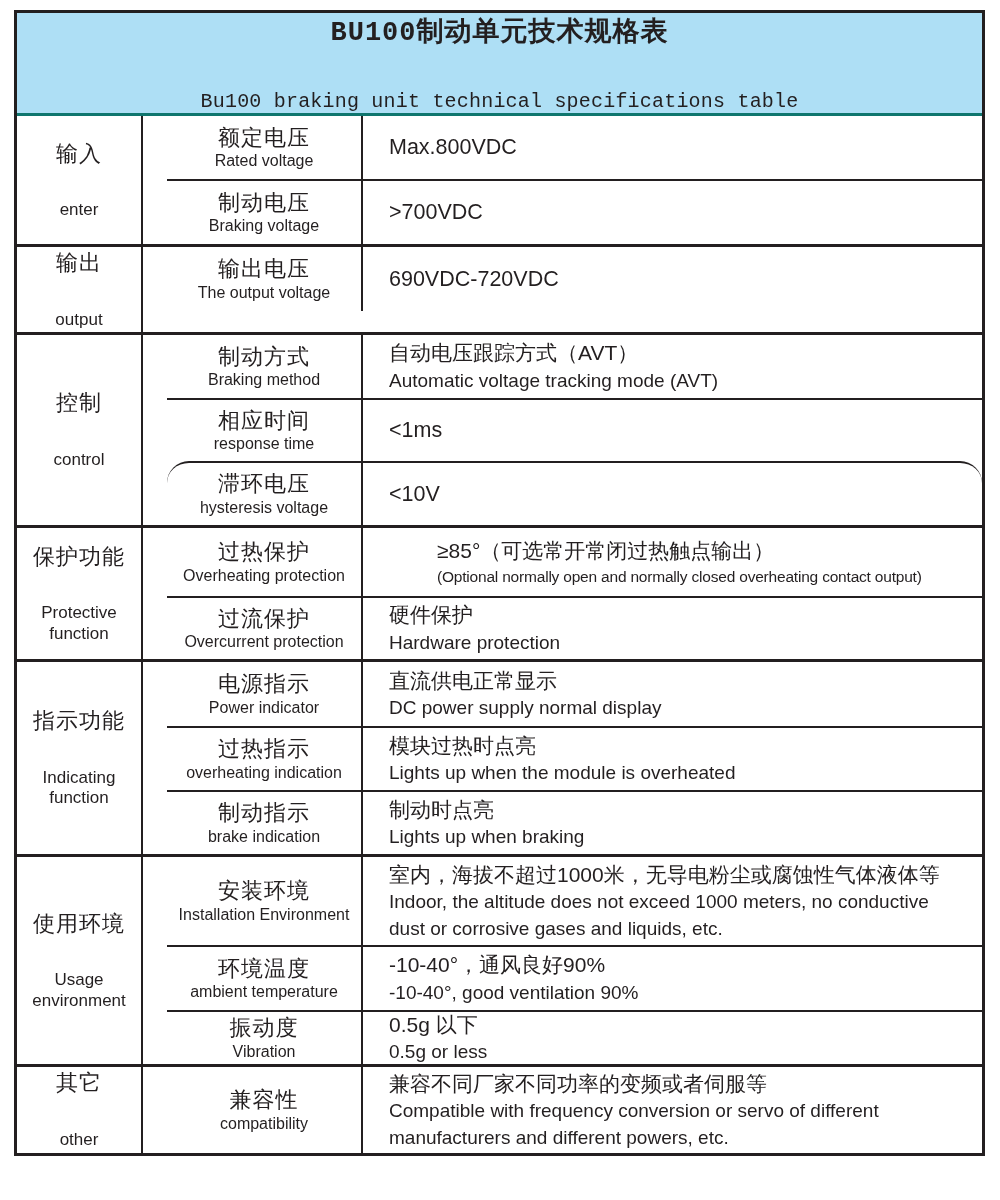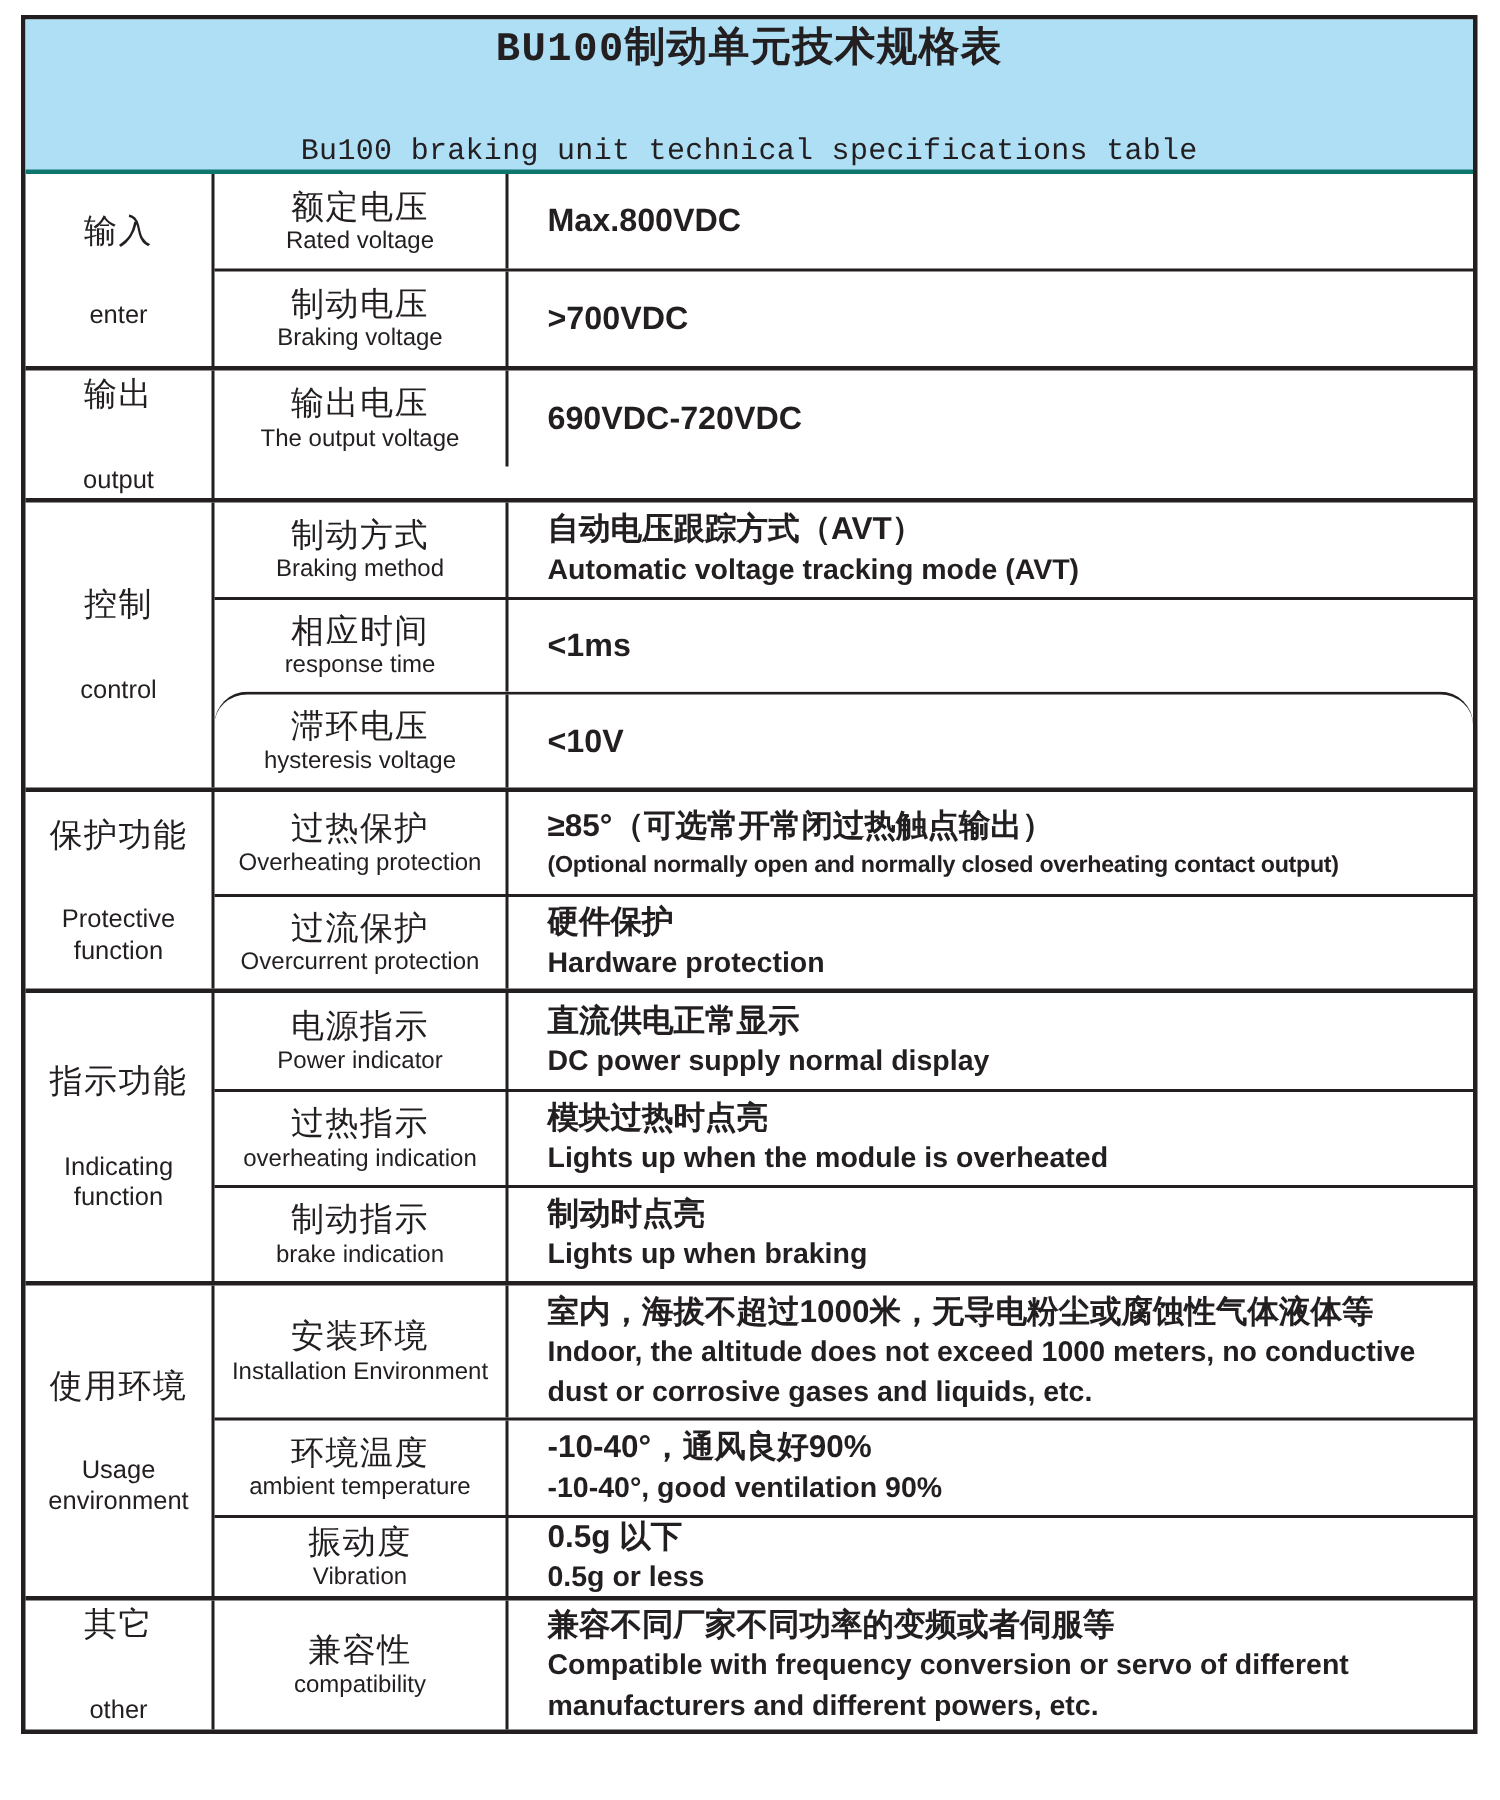--- a/index.html
+++ b/index.html
@@ -37,38 +37,37 @@
     width: 126px; flex: 0 0 126px;
     border-right: 2px solid #231f20;
     display: flex; flex-direction: column;
     align-items: center; justify-content: center;
     text-align: center;
     padding: 2px 1px;
     gap: 33px;
   }
   .cat-zh { font-size: 22px; letter-spacing: 1px; line-height: 1.25; }
   .cat-en { font-size: 17px; line-height: 1.2; }
-  .rows { flex: 1; display: flex; flex-direction: column; }
+  .rows { flex: 1; display: flex; flex-direction: column; margin-left: 24px; }
   .row { display: flex; }
   .row + .row { border-top: 2px solid #231f20; }
   .param-cell {
     width: 196px; flex: 0 0 196px;
     border-right: 2px solid #231f20;
     display: flex; flex-direction: column;
     align-items: center; justify-content: center;
     text-align: center;
     padding: 2px 2px;
   }
   .param-zh { font-size: 22px; letter-spacing: 1px; line-height: 1.25; }
   .param-en { font-size: 16px; line-height: 1.25; white-space: nowrap; }
   .value-cell {
     flex: 1;
     display: flex; flex-direction: column; justify-content: center;
     padding: 4px 14px 4px 26px;
-    font-weight: bold;
   }
   .vline { line-height: 1.4; }
   .vline.zh { font-size: 21px; }
   .vline.en { font-size: 19px; }
   .vline.xs { font-size: 15.5px; white-space: nowrap; letter-spacing: -0.2px; }
   .value-cell.single .vline { font-size: 21.5px; }
 </style>
 </head>
 <body>
 
@@ -156,21 +155,21 @@
             </div>
           </div>
         </div>
       </div>
       <div class="group">
         <div class="cat-cell">
           <div class="cat-zh">保护功能</div>
           <div class="cat-en">Protective function</div>
         </div>
         <div class="rows">
-          <div class="row" style="height: 68px;">
+          <div class="row" style="height: 68px; gap: 48px;">
             <div class="param-cell">
               <div class="param-zh">过热保护</div>
               <div class="param-en">Overheating protection</div>
             </div>
             <div class="value-cell">
               <div class="vline zh">≥85°（可选常开常闭过热触点输出）</div>
               <div class="vline en xs">(Optional normally open and normally closed overheating contact output)</div>
             </div>
           </div>
           <div class="row" style="height: 63px;">

